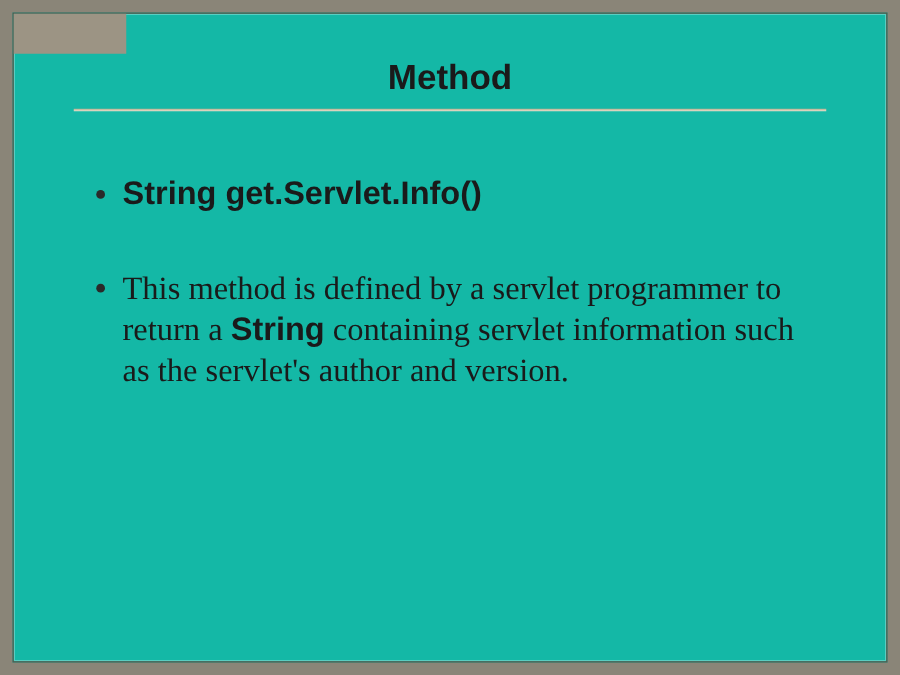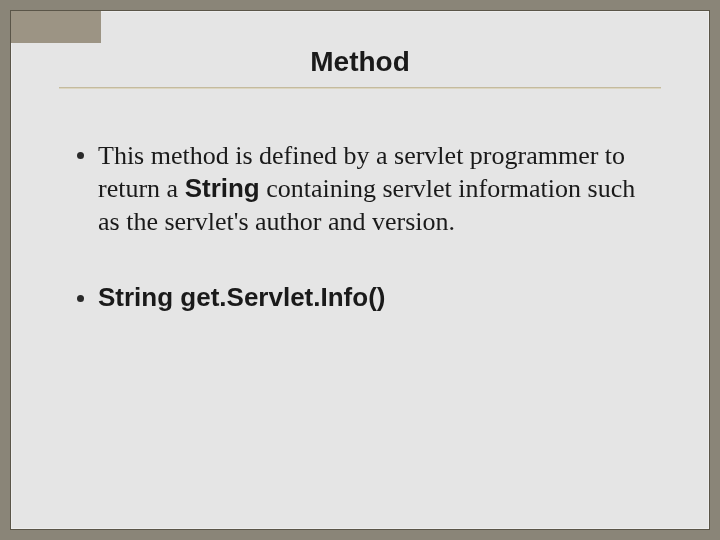--- a/index.html
+++ b/index.html
@@ -12,21 +12,21 @@
       height: 540px;
       background: #8a8578;
       display: flex;
       align-items: center;
       justify-content: center;
       overflow: hidden;
     }
     .slide {
       width: 700px;
       height: 520px;
-      background: #e5e5e5;
+      background: #14b8a6;
       border: 1px solid #5a5548;
       box-shadow: inset 0 0 0 1px rgba(255,255,255,0.3);
       position: relative;
       padding: 28px 48px 40px 48px;
     }
     .corner-tab {
       position: absolute;
       top: 0;
       left: 0;
       width: 90px;
@@ -92,22 +92,22 @@
   <div class="corner-tab"></div>
 
   <div class="title-block">
     <div class="title-line">Method</div>
   </div>
 
   <div class="divider"></div>
 
   <div class="bullet-row">
     <div class="bullet-dot"></div>
+    <div class="bullet-text-1">String get.Servlet.Info()</div>
+  </div>
+
+  <div class="bullet-row">
+    <div class="bullet-dot"></div>
     <div class="bullet-text-2">
       <span>This method is defined by a servlet programmer to return a </span><span class="inline-bold">String</span><span> containing servlet information such as the servlet's author and version.</span>
     </div>
   </div>
-
-  <div class="bullet-row">
-    <div class="bullet-dot"></div>
-    <div class="bullet-text-1">String get.Servlet.Info()</div>
-  </div>
 </div>
 
 </body></html>

